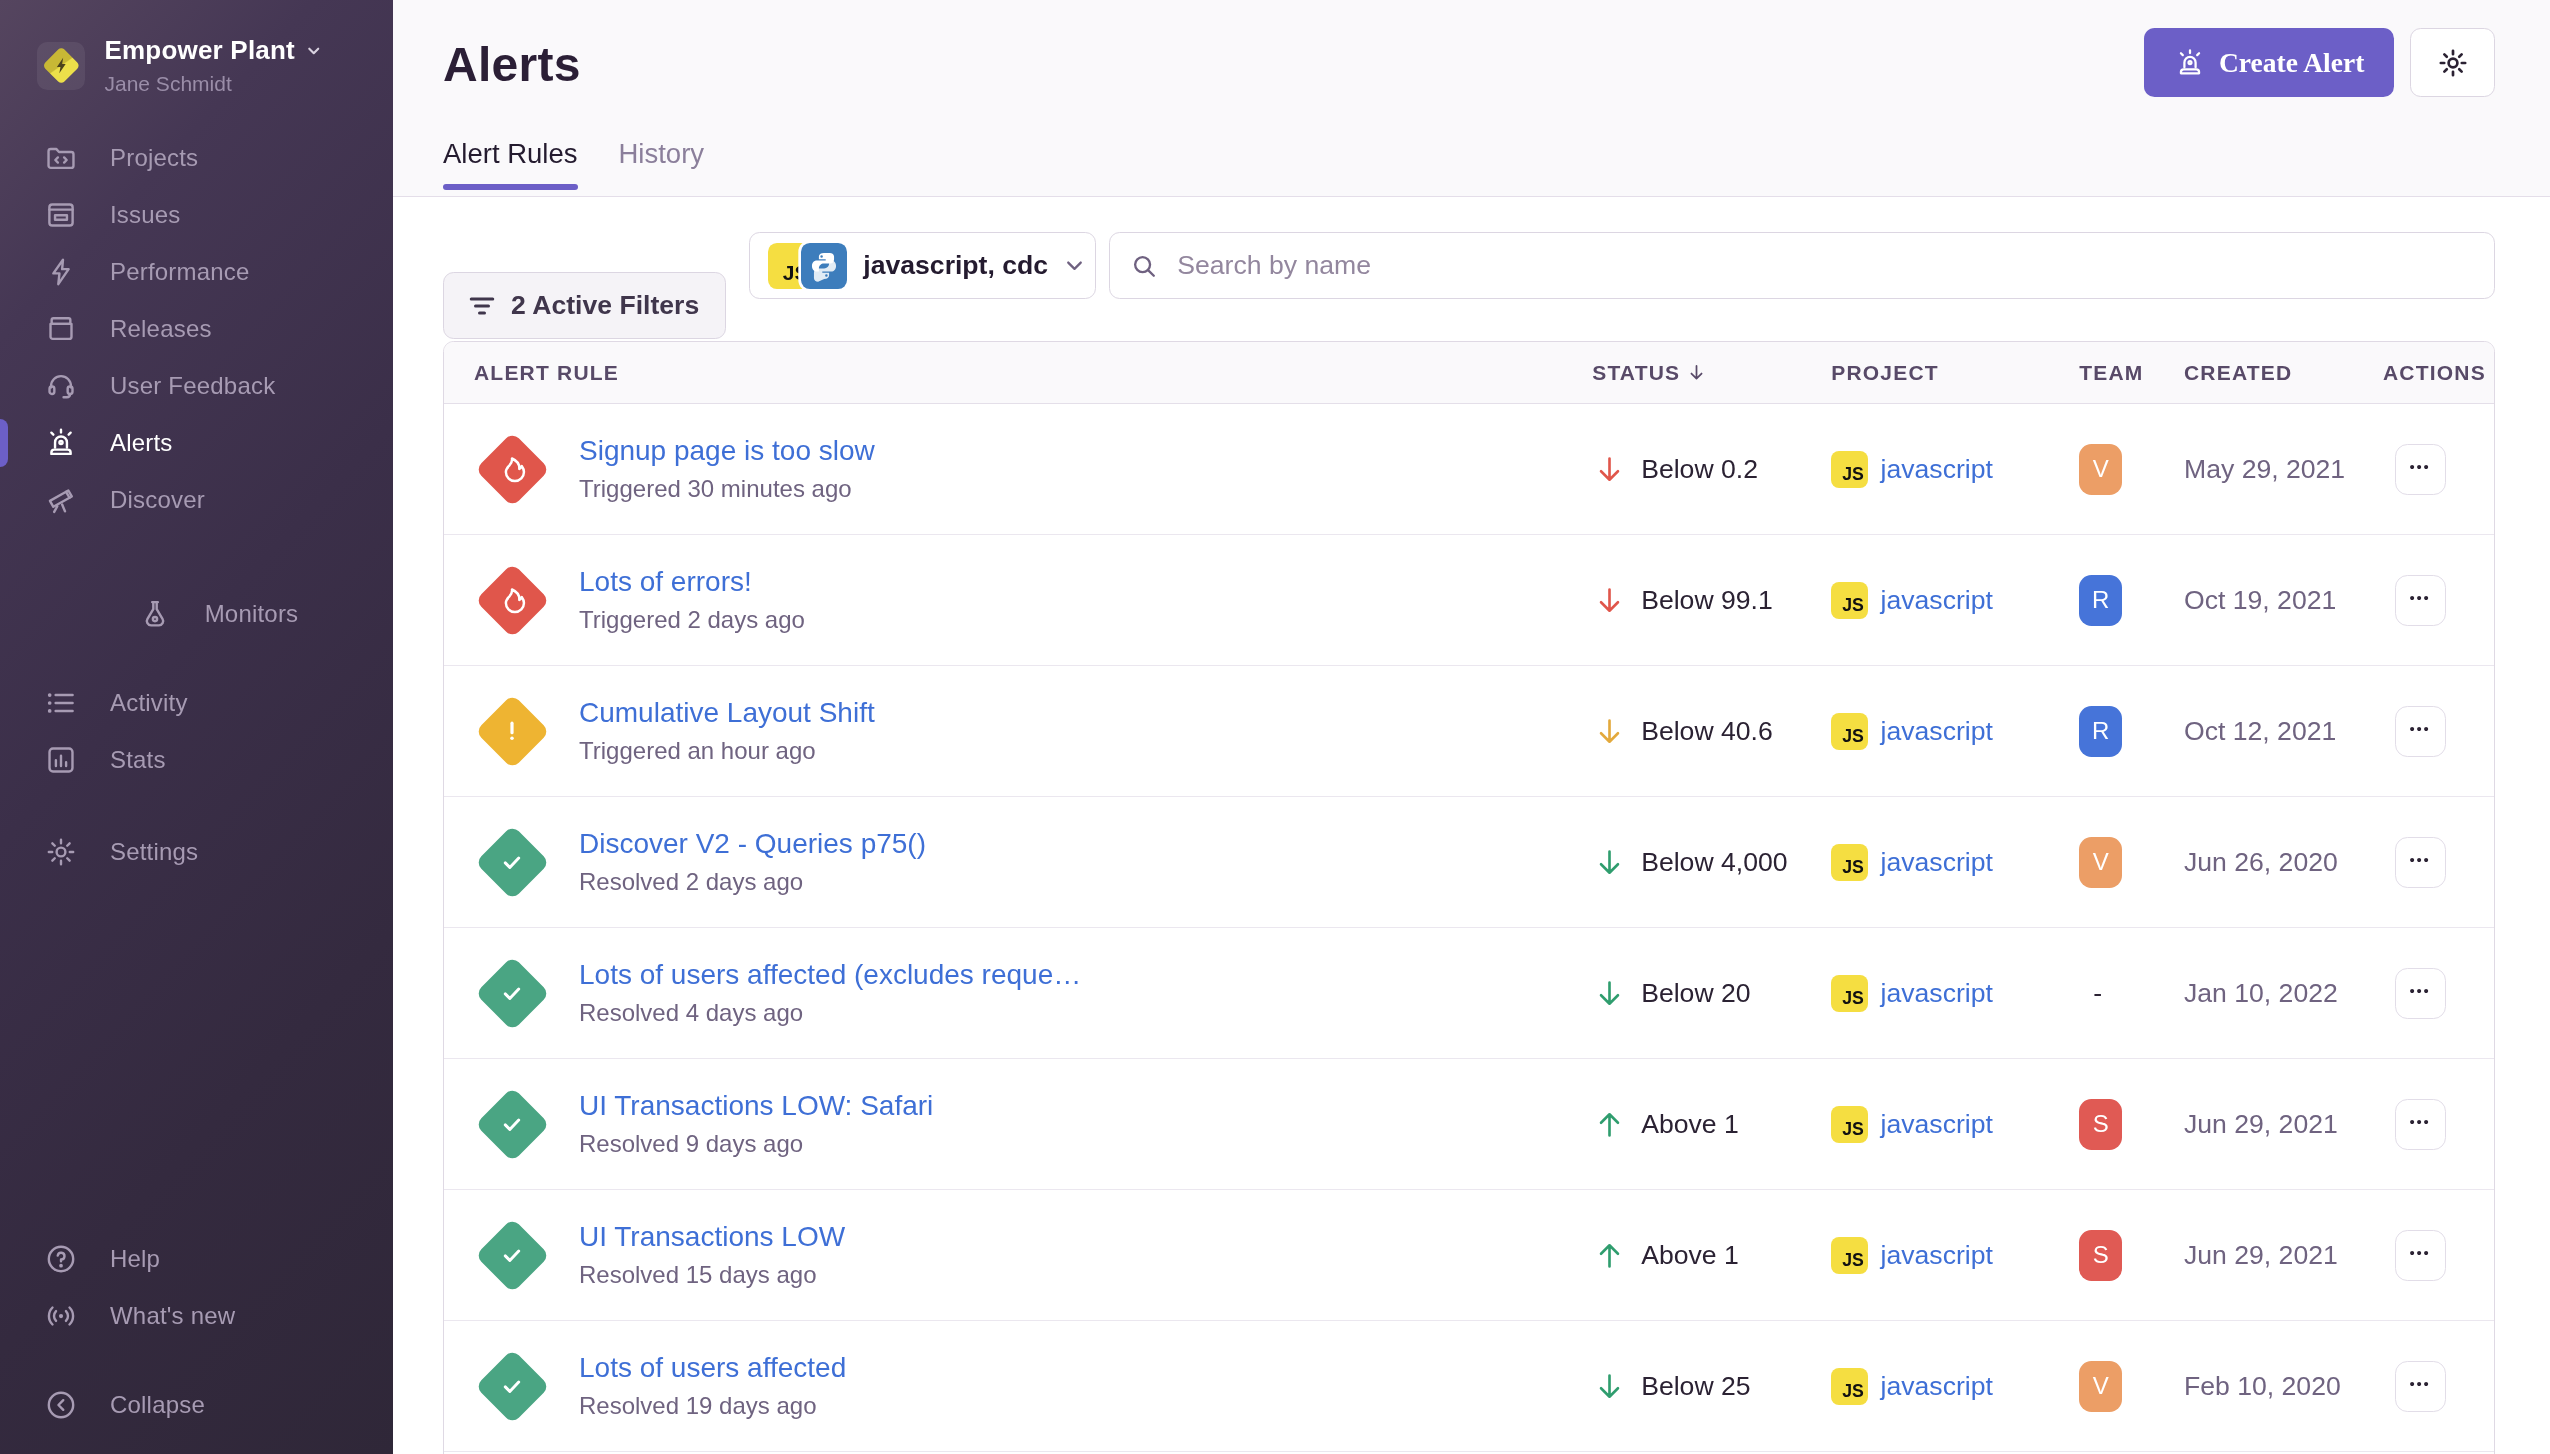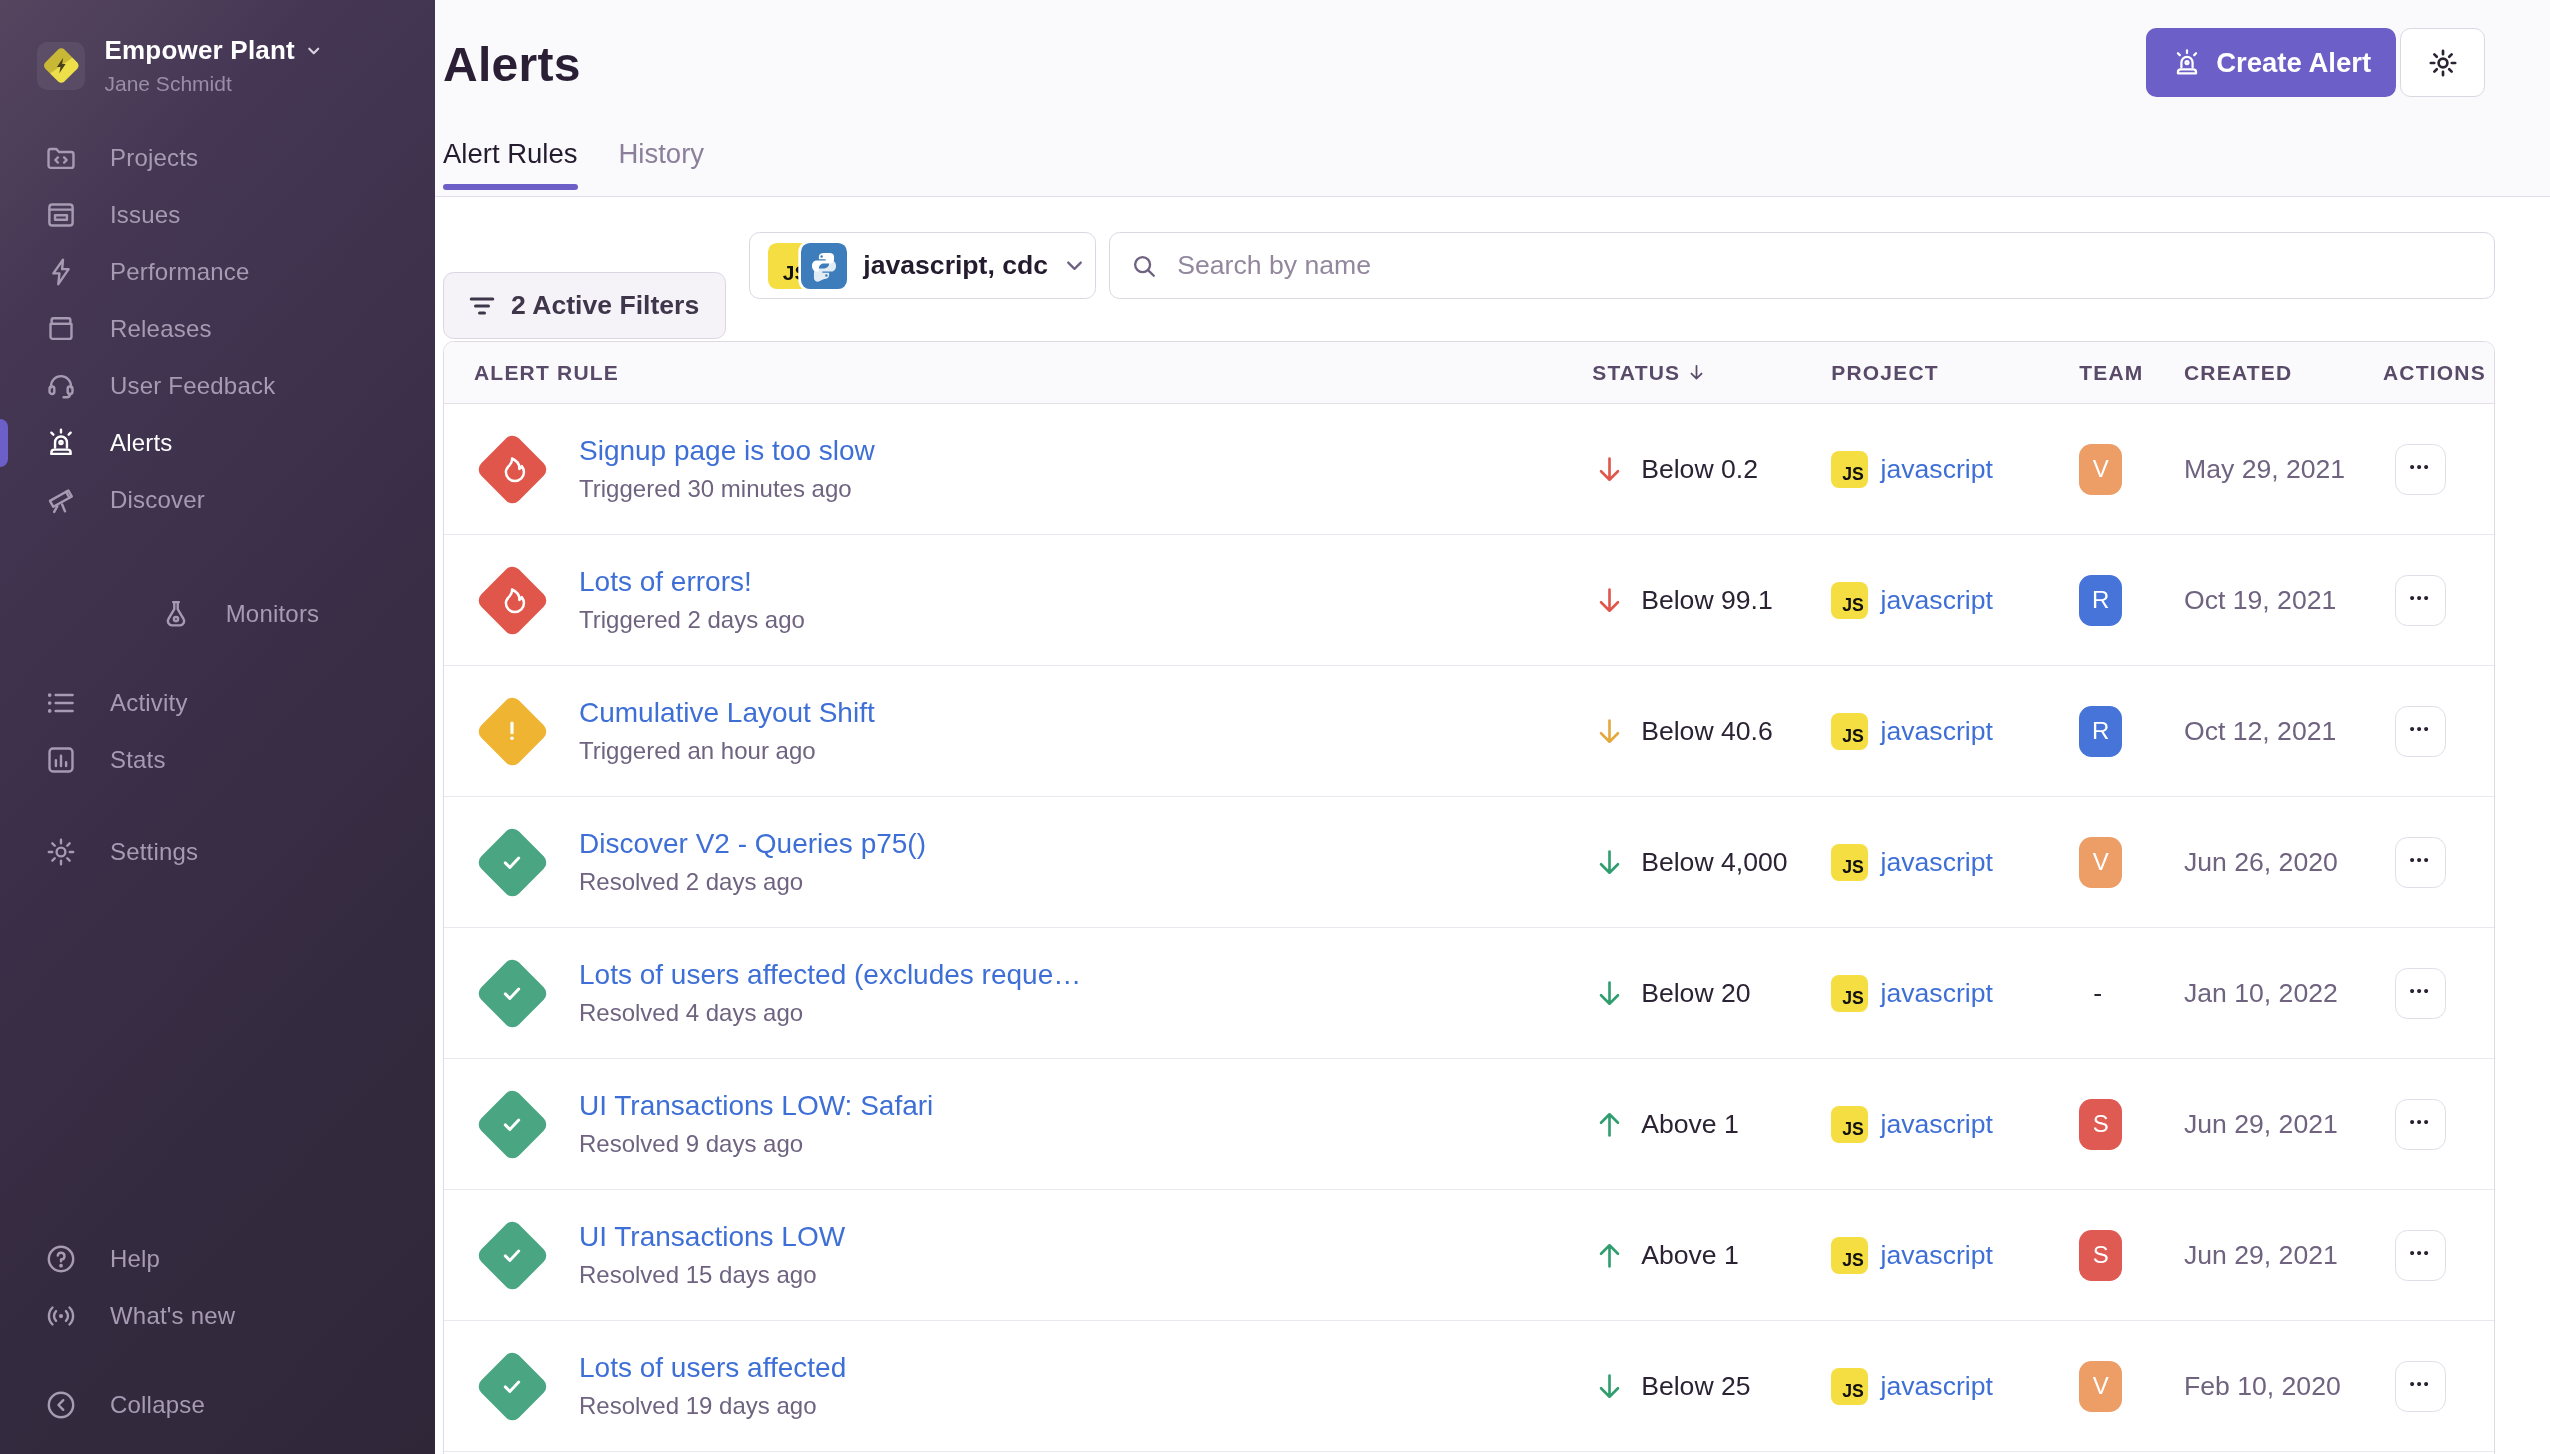--- a/index.html
+++ b/index.html
@@ -1,21 +1,21 @@
 <!DOCTYPE html>
 <html style="font-size:14px"><head>
 <meta charset="utf-8">
 <style>
   * { margin:0; padding:0; box-sizing:border-box; }
   html,body { width:2550px; height:1454px; overflow:hidden; font-family:"Liberation Sans", sans-serif; background:#fff; }
   .app { position:relative; width:2550px; height:1454px; }
 
   
   .sidebar {
-    position:absolute; left:0; top:0; width:435px; height:1454px;
+    position:absolute; left:0; top:0; width:393px; height:1454px;
     background:linear-gradient(133deg,#55455f 0%,#453754 18%,#3b2f49 45%,#342a3f 72%,#2f2738 100%);
     color:#a79bb3; z-index:5;
   }
   .org {
     display:flex; align-items:center; gap:19.5px; margin:35px 0 0 37px; cursor:pointer;
   }
   .org-avatar { position:relative; width:48px; height:48px; border-radius:10.6px; background:rgba(255,255,255,.07); flex:none; }
   .org-avatar .diamond { position:absolute; left:10.6px; top:10.6px; width:26.6px; height:26.6px; border-radius:4.4px; transform:rotate(45deg); background:linear-gradient(100deg,#c8b835 48%,#ecdf4a 52%); }
   .org-avatar svg { position:absolute; left:11.5px; top:11.5px; width:25px; height:25px; }
   .org-name-row { display:flex; align-items:center; gap:8.9px; }
@@ -35,21 +35,21 @@
   .nav-item .nicon { width:35px; height:35px; display:flex; align-items:center; justify-content:center; flex:none; }
   .nav-item .nicon svg { width:34px; height:34px; stroke:currentColor; fill:none; stroke-width:1.7; stroke-linecap:round; stroke-linejoin:round; }
   .nav-item .nlabel { margin-left:32px; font-size:24px; letter-spacing:0.2px; }
   .nav-item.active { color:#fff; }
   .nav-item.active::before { content:""; position:absolute; left:0; top:4.4px; width:8px; height:48px; background:#6C5FC7; border-radius:0 8px 8px 0; }
 
   
   .main { position:absolute; left:393px; top:0; width:2157px; height:1454px; background:#fff; }
   .pg-header { position:relative; height:197px; background:#FAF9FB; border-bottom:1.8px solid #E4DEE9; }
   .pg-title { position:absolute; left:50px; top:37px; font-size:48px; font-weight:bold; color:#2B1F36; letter-spacing:0.3px; }
-  .header-actions { position:absolute; right:65px; top:28px; display:flex; gap:4px; }
+  .header-actions { position:absolute; right:55px; top:28px; display:flex; gap:16px;font-family:Liberation Serif, serif; }
   .btn-create { display:flex; align-items:center; justify-content:center; gap:13.3px; width:250px; height:69px; background:#6C5FC7; border:none; border-radius:10.6px; color:#fff; font-size:27.5px; font-weight:600; font-family:inherit; cursor:pointer; }
   .btn-create svg { width:32px; height:32px; stroke:#fff; fill:none; stroke-width:1.7; stroke-linecap:round; stroke-linejoin:round; }
   .btn-gear { display:flex; align-items:center; justify-content:center; width:85px; height:69px; background:#fff; border:1.8px solid #DCD6E2; border-radius:10.6px; cursor:pointer; }
   .btn-gear svg { width:34px; height:34px; stroke:#2B2233; fill:none; stroke-width:1.9; stroke-linecap:round; }
   .tabs { position:absolute; left:50px; bottom:8px; display:flex; gap:41px; }
   .tab { position:relative; font-size:27.5px; color:#8B7F9B; padding-bottom:17.7px; cursor:pointer; }
   .tab.active { color:#241B2F; }
   .tab.active::after { content:""; position:absolute; left:0; right:0; bottom:-1.8px; height:6.2px; background:#6C5FC7; border-radius:3.5px; }
 
   .content { position:relative; padding:35px 55px 0 50px; }

